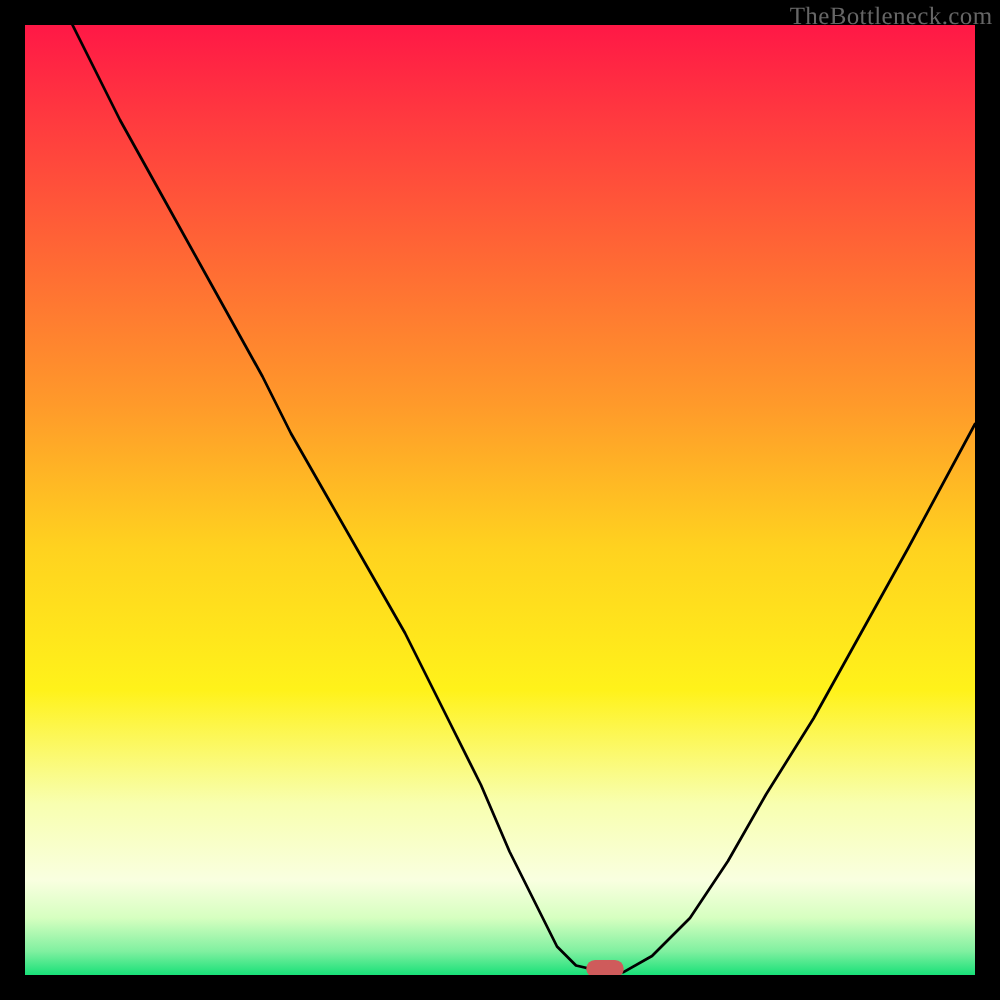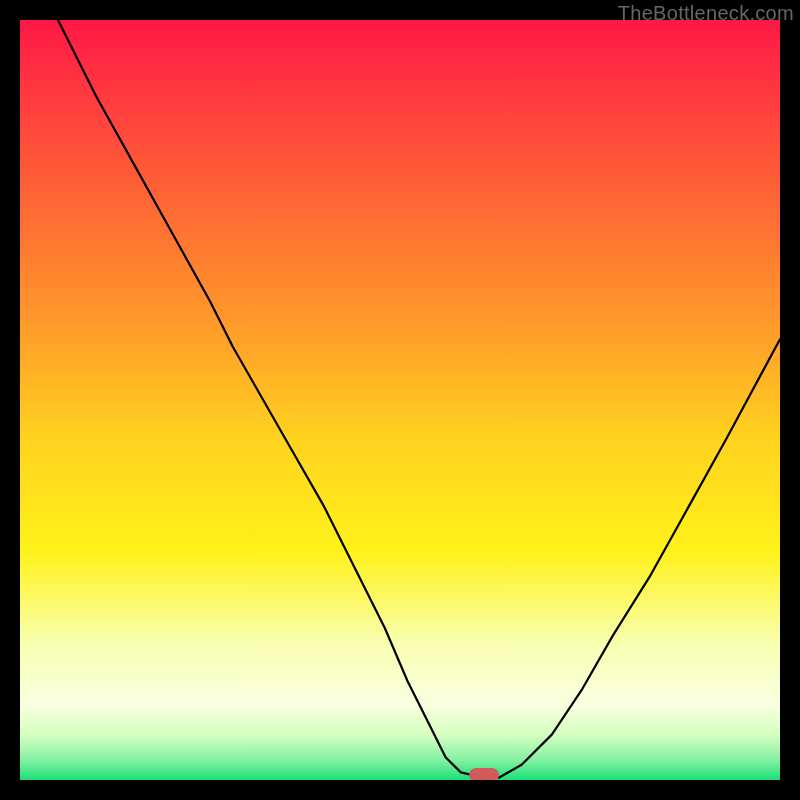--- a/index.html
+++ b/index.html
@@ -30,20 +30,21 @@
   .watermark {
     position: absolute;
     top: 2px;
     right: 6px;
     color: #666;
     font-size: 20px;
     font-weight: 500;
     letter-spacing: 0.3px;
     z-index: 5;
     pointer-events: none;
+    font-family: Liberation Serif, serif;
   }
   svg {
     display: block;
   }
   .marker {
     position: absolute;
     width: 30px;
     height: 14px;
     border-radius: 7px;
     background: #cf5b5b;

